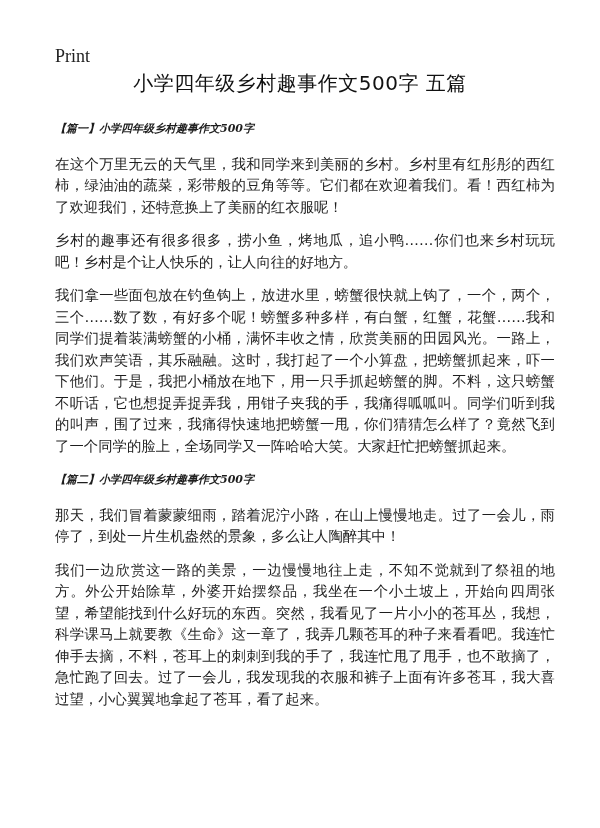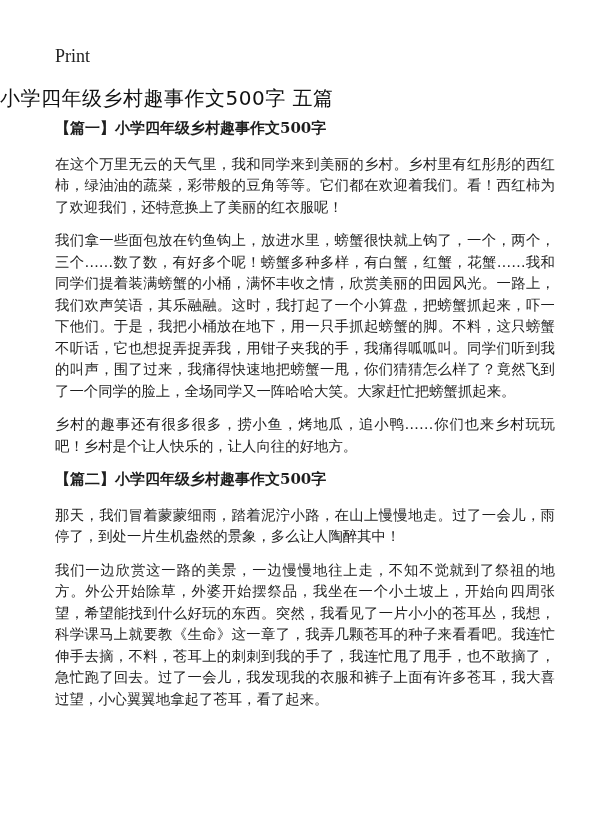--- a/index.html
+++ b/index.html
@@ -1,34 +1,34 @@
 <!DOCTYPE html>
 <html><head>
 <meta charset="utf-8">
 <style>
   html, body { margin: 0; padding: 0; background: #ffffff; }
   body { width: 600px; height: 828px; overflow: hidden; position: relative; color: #1a1a1a; }
   .print-link { position: absolute; left: 55px; top: 46px; font-family: "Liberation Serif", "DejaVu Serif", serif; font-size: 18px; color: #222; }
-  .doc-title { position: absolute; left: 0; width: 600px; top: 85px; font-family: "DejaVu Sans", "Liberation Sans", sans-serif; font-size: 20px; color: #111; letter-spacing: 0.5px; }
+  .doc-title { position: absolute; left: 0; width: 600px; top: 70px; text-align: center; font-family: "DejaVu Sans", "Liberation Sans", sans-serif; font-size: 20px; color: #111; letter-spacing: 0.5px; }
   .content { position: absolute; left: 55px; top: 118px; width: 500px; font-family: "DejaVu Sans", "Liberation Sans", sans-serif; font-size: 14.4px; line-height: 21.5px; color: #1e1e1e; }
   .content p { margin: 0 0 12px 0; text-align: justify; word-break: break-all; }
   .intro-bold { font-weight: bold; font-family: "DejaVu Serif", "Liberation Serif", serif; }
-  .section-heading { font-weight: bold; font-family: "DejaVu Serif", "Liberation Serif", serif; font-size: 15px; margin: 0 0 14px 0 !important; }
+  .section-heading { font-weight: bold; font-family: "DejaVu Serif", "Liberation Serif", serif; font-size: 11px; margin: 0 0 14px 0 !important; font-style: italic; }
   .url { font-family: "Liberation Serif", "DejaVu Serif", serif; }
 </style>
 </head>
 <body>
 
 <div class="print-link">Print</div>
 
 <div class="doc-title">小学四年级乡村趣事作文500字  五篇</div>
 
 <div class="content">
 
   <p class="section-heading">【篇一】小学四年级乡村趣事作文500字</p>
   <p>在这个万里无云的天气里，我和同学来到美丽的乡村。乡村里有红彤彤的西红柿，绿油油的蔬菜，彩带般的豆角等等。它们都在欢迎着我们。看！西红柿为了欢迎我们，还特意换上了美丽的红衣服呢！</p>
+  <p>乡村的趣事还有很多很多，捞小鱼，烤地瓜，追小鸭……你们也来乡村玩玩吧！乡村是个让人快乐的，让人向往的好地方。</p>
   <p>我们拿一些面包放在钓鱼钩上，放进水里，螃蟹很快就上钩了，一个，两个，三个……数了数，有好多个呢！螃蟹多种多样，有白蟹，红蟹，花蟹……我和同学们提着装满螃蟹的小桶，满怀丰收之情，欣赏美丽的田园风光。一路上，我们欢声笑语，其乐融融。这时，我打起了一个小算盘，把螃蟹抓起来，吓一下他们。于是，我把小桶放在地下，用一只手抓起螃蟹的脚。不料，这只螃蟹不听话，它也想捉弄捉弄我，用钳子夹我的手，我痛得呱呱叫。同学们听到我的叫声，围了过来，我痛得快速地把螃蟹一甩，你们猜猜怎么样了？竟然飞到了一个同学的脸上，全场同学又一阵哈哈大笑。大家赶忙把螃蟹抓起来。</p>
-  <p>乡村的趣事还有很多很多，捞小鱼，烤地瓜，追小鸭……你们也来乡村玩玩吧！乡村是个让人快乐的，让人向往的好地方。</p>
 
   <p class="section-heading">【篇二】小学四年级乡村趣事作文500字</p>
   <p>那天，我们冒着蒙蒙细雨，踏着泥泞小路，在山上慢慢地走。过了一会儿，雨停了，到处一片生机盎然的景象，多么让人陶醉其中！</p>
   <p>我们一边欣赏这一路的美景，一边慢慢地往上走，不知不觉就到了祭祖的地方。外公开始除草，外婆开始摆祭品，我坐在一个小土坡上，开始向四周张望，希望能找到什么好玩的东西。突然，我看见了一片小小的苍耳丛，我想，科学课马上就要教《生命》这一章了，我弄几颗苍耳的种子来看看吧。我连忙伸手去摘，不料，苍耳上的刺刺到我的手了，我连忙甩了甩手，也不敢摘了，急忙跑了回去。过了一会儿，我发现我的衣服和裤子上面有许多苍耳，我大喜过望，小心翼翼地拿起了苍耳，看了起来。</p>
 </div>
 
 </body></html>

